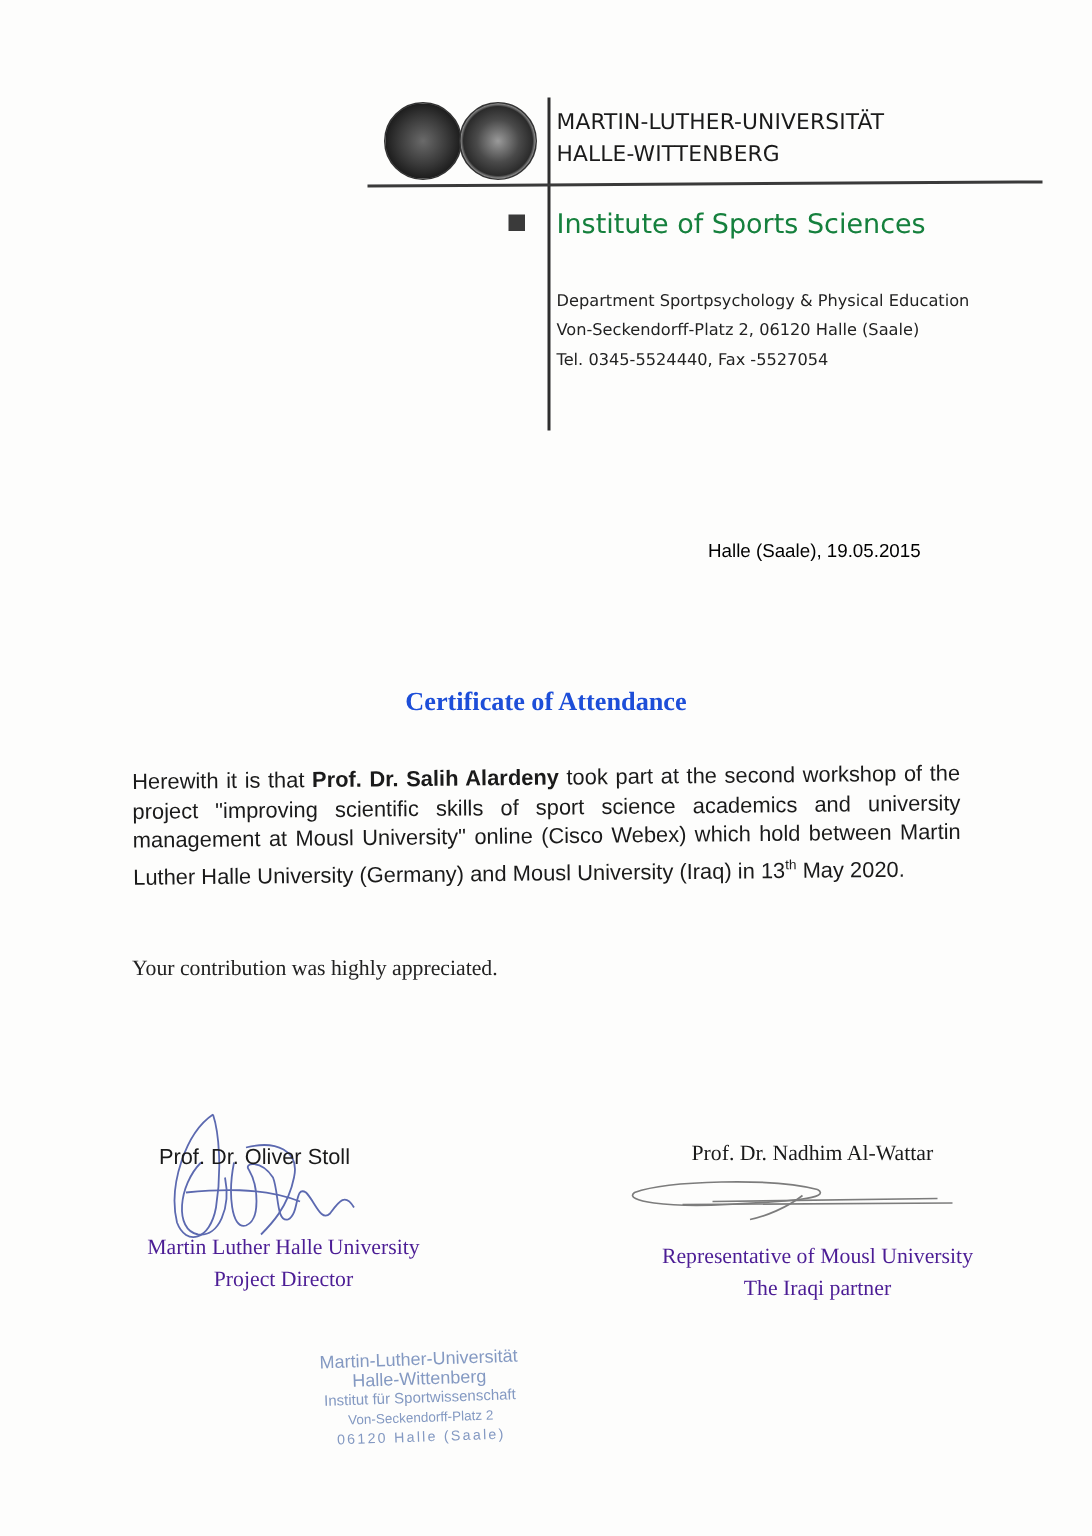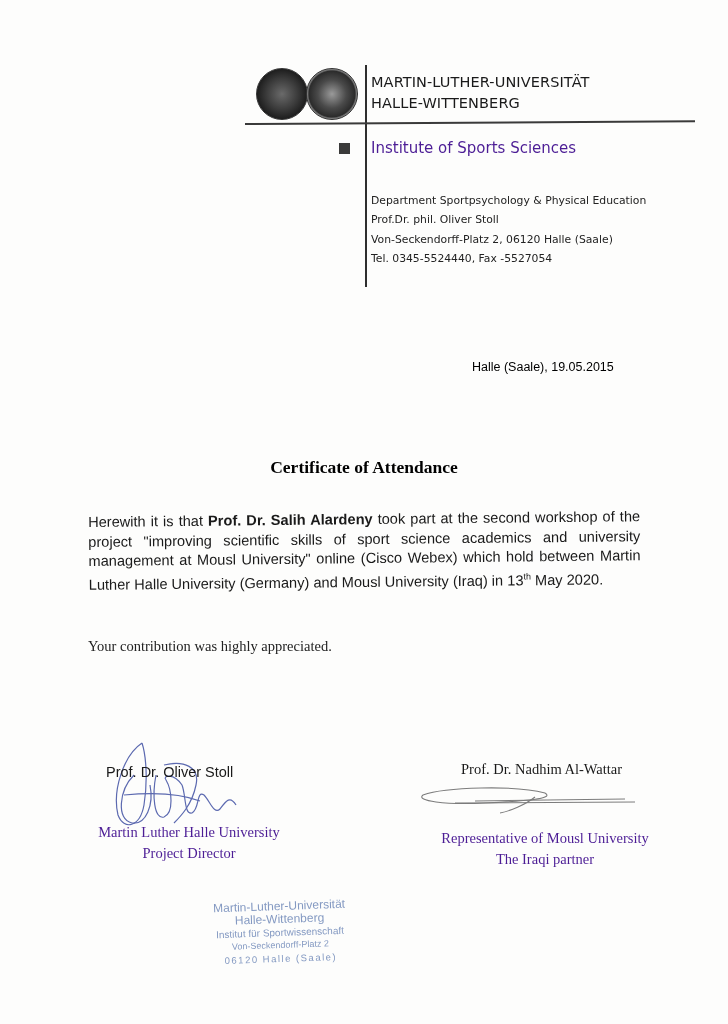--- a/index.html
+++ b/index.html
@@ -12,25 +12,25 @@
   .arial { font-family:"Liberation Sans", sans-serif; }
   .serif { font-family:"Liberation Serif", serif; }
 
   
   .seal { width:50px; height:50px; border-radius:50%; background:radial-gradient(circle at 50% 50%, #6a6a6a 0%, #3a3a3a 45%, #1e1e1e 70%, #555 72%, #2a2a2a 100%); border:1px solid #333; }
   .seal2 { background:radial-gradient(circle at 50% 50%, #9a9a9a 0%, #4a4a4a 40%, #2b2b2b 65%, #888 70%, #3a3a3a 100%); }
   .vline { left:365px; top:65px; width:1.5px; height:222px; background:#2e2e2e; }
   .hline { left:245px; top:123px; width:450px; height:1.5px; background:#3a3a3a; transform:rotate(-0.35deg); transform-origin:left; }
   .uni-name { left:371px; top:72px; font-size:14.5px; line-height:21px; letter-spacing:0.1px; color:#1a1a1a; }
   .bullet-sq { left:339px; top:143px; width:11px; height:11px; background:#3a3a3a; }
-  .institute { left:371px; top:139px; font-size:15px; color:#4c1d95; }
+  .institute { left:371px; top:139px; font-size:18px; color:#15803d; }
   .dept { left:371px; top:191px; font-size:10.8px; line-height:19.3px; color:#222; }
 
   .date { left:472px; top:360px; font-size:12.5px; color:#000000; }
-  .title { left:0; width:728px; top:457px; text-align:center; font-size:17.5px; font-weight:bold; color:#000000; }
+  .title { left:0; width:728px; top:457px; text-align:center; font-size:17.5px; font-weight:bold; color:#1d4ed8; }
   .body-text { left:88px; top:513px; width:552px; font-size:14.6px; line-height:19.5px; text-align:justify; color:#1a1a1a; transform:rotate(-0.6deg); transform-origin:left top; }
   .body-text b { font-weight:bold; }
   .body-text sup { font-size:9px; }
   .closing { left:88px; top:638px; font-size:14.5px; color:#222;text-align:right; }
 
   .sig-name { font-size:14.5px; font-weight:normal; color:#1a1a1a; }
   .sig-left-name { left:106px; top:764px; }
   .sig-right-name { left:461px; top:761px; }
   .sig-sub { font-size:14.5px; line-height:21px; text-align:center; color:#4c1d95; }
   .sig-left-sub { left:78px; top:822px; width:222px; }
@@ -52,21 +52,20 @@
 <div class="abs uni-name sans">
   <div>MARTIN-LUTHER-UNIVERSITÄT</div>
   <div>HALLE-WITTENBERG</div>
 </div>
 
 <div class="abs bullet-sq"></div>
 <div class="abs institute sans">Institute of Sports Sciences</div>
 
 <div class="abs dept sans">
   <div>Department  Sportpsychology &amp; Physical Education</div>
-  <div>Prof.Dr. phil. Oliver Stoll</div>
   <div>Von-Seckendorff-Platz 2, 06120 Halle (Saale)</div>
   <div>Tel. 0345-5524440, Fax -5527054</div>
 </div>
 
 <div class="abs date arial">Halle (Saale), 19.05.2015</div>
 
 <div class="abs title serif">Certificate of Attendance</div>
 
 <div class="abs body-text arial"><span>Herewith it is that </span><b>Prof. Dr. Salih  Alardeny</b><span> took part at the  second workshop of the project "improving scientific skills of sport science academics and university management at Mousl University" online (Cisco Webex) which hold between Martin Luther Halle University (Germany) and Mousl University (Iraq) in 13</span><sup>th</sup><span> May 2020.</span></div>
 

